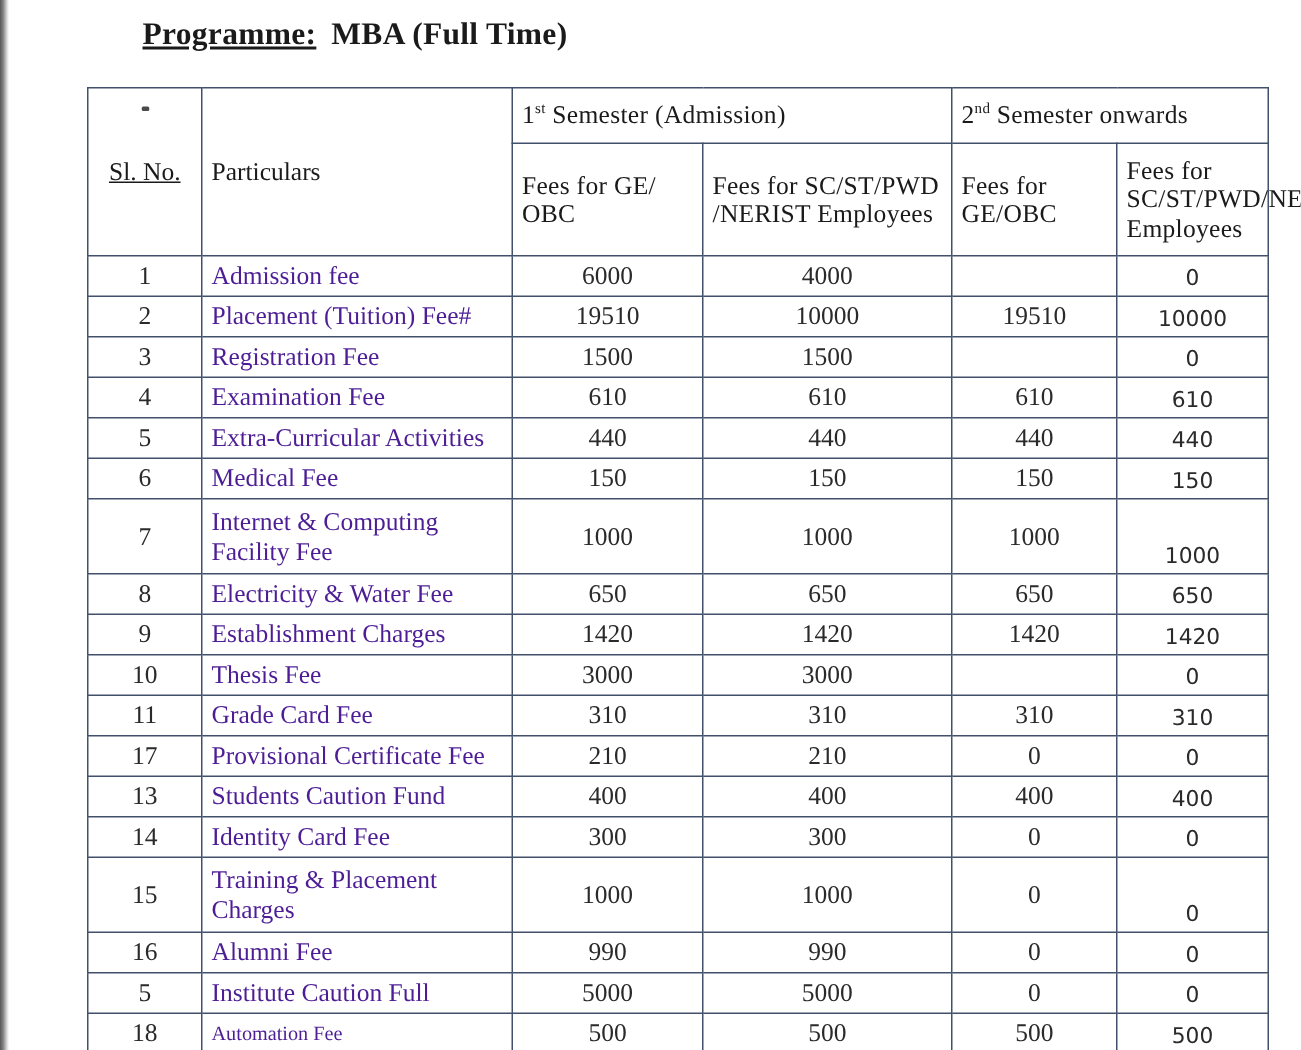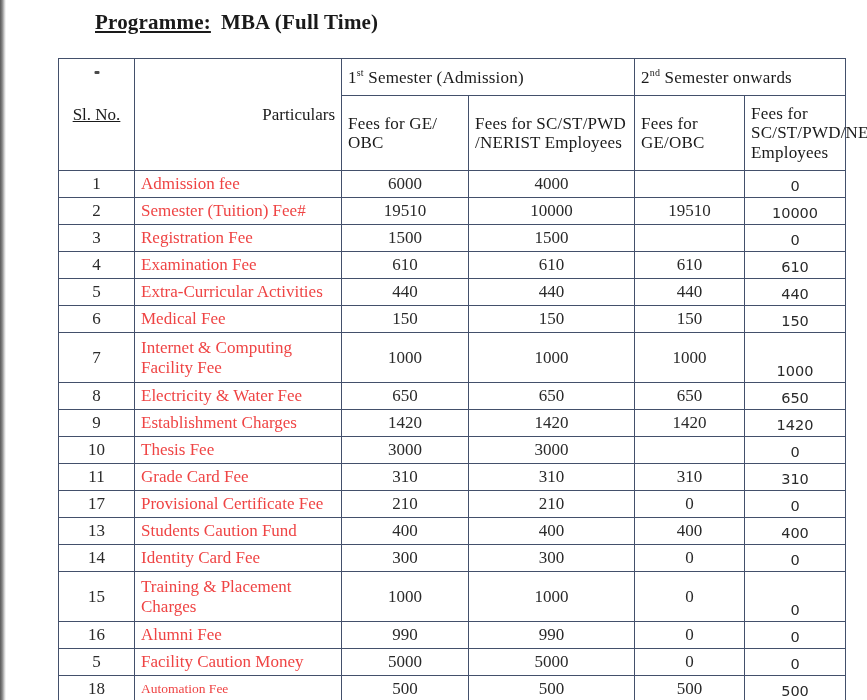--- a/index.html
+++ b/index.html
@@ -74,21 +74,21 @@
   }
   .hdr-slno .tick {
     position: absolute;
     top: 12px; left: 50%;
     transform: translateX(-50%);
     width: 5px; height: 3px;
     background: #4a4a4a;
     border-radius: 1px;
   }
   .hdr-part {
-    text-align: right;
+    text-align: left;
     font-weight: bold;
     font-size: 18px;
     padding-left: 8px;
   }
 
   
   col.c-sl   { width: 76px; }
   col.c-part { width: 207px; }
   col.c-f1   { width: 127px; }
   col.c-f2   { width: 166px; }
@@ -97,21 +97,21 @@
 
   td.sl {
     text-align: center;
     font-size: 17px;
     color: #2a2a2a;
   }
   td.particular {
     text-align: left;
     font-size: 17.5px;
     padding-left: 7px;
-    color: #ef4444;
+    color: #4c1d95;
   }
   td.particular.small { font-size: 13.5px; }
   td.num {
     text-align: center;
     font-size: 17px;
     color: #2a2a2a;
   }
   
   td.num.alt {
     font-family: "DejaVu Sans", sans-serif;
@@ -169,21 +169,21 @@
         <tr class="std">
           <td class="sl">1</td>
           <td class="particular">Admission fee</td>
           <td class="num">6000</td>
           <td class="num">4000</td>
           <td class="num"></td>
           <td class="num alt">0</td>
         </tr>
         <tr class="std">
           <td class="sl">2</td>
-          <td class="particular">Semester (Tuition) Fee#</td>
+          <td class="particular">Placement (Tuition) Fee#</td>
           <td class="num">19510</td>
           <td class="num">10000</td>
           <td class="num">19510</td>
           <td class="num alt">10000</td>
         </tr>
         <tr class="std">
           <td class="sl">3</td>
           <td class="particular">Registration Fee</td>
           <td class="num">1500</td>
           <td class="num">1500</td>
@@ -289,21 +289,21 @@
         <tr class="std">
           <td class="sl">16</td>
           <td class="particular">Alumni Fee</td>
           <td class="num">990</td>
           <td class="num">990</td>
           <td class="num">0</td>
           <td class="num alt">0</td>
         </tr>
         <tr class="std">
           <td class="sl">5</td>
-          <td class="particular">Facility Caution Money</td>
+          <td class="particular">Institute Caution Full</td>
           <td class="num">5000</td>
           <td class="num">5000</td>
           <td class="num">0</td>
           <td class="num alt">0</td>
         </tr>
         <tr class="std">
           <td class="sl">18</td>
           <td class="particular small">Automation Fee</td>
           <td class="num">500</td>
           <td class="num">500</td>

